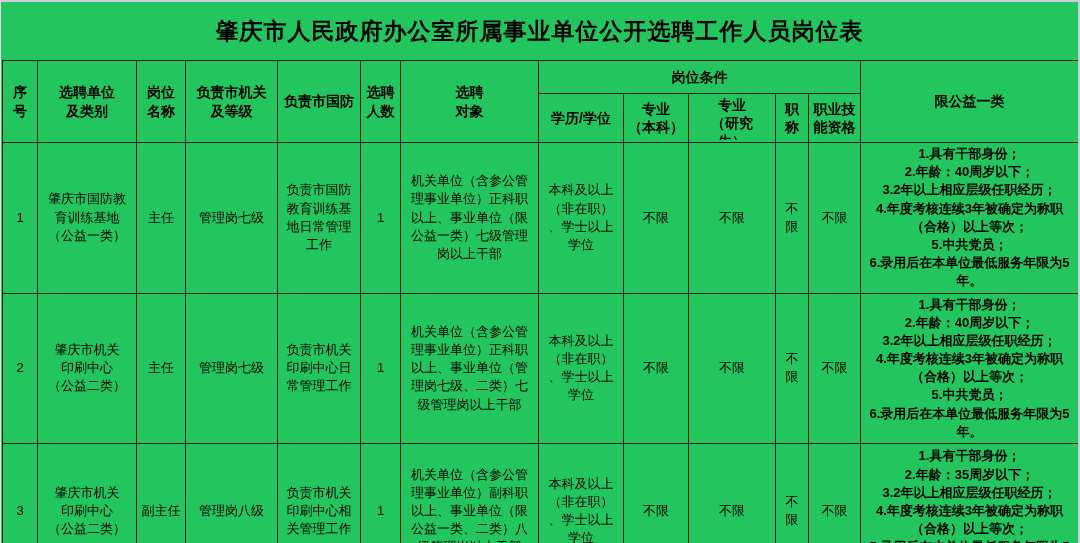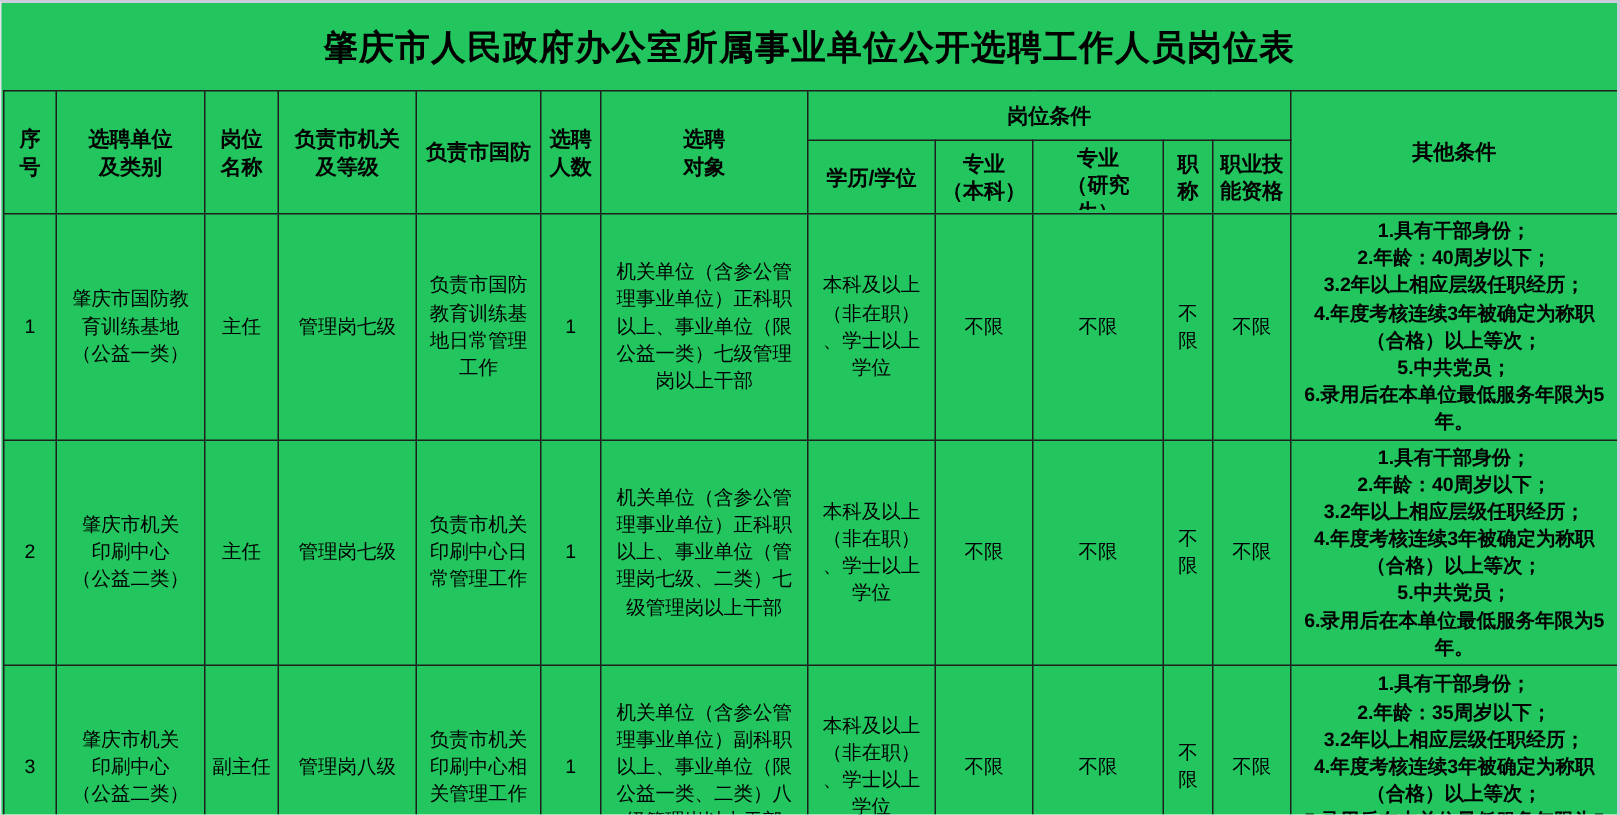--- a/index.html
+++ b/index.html
@@ -114,21 +114,21 @@
         <th rowspan="2" class="pre">岗位
 名称</th>
         <th rowspan="2" class="pre">负责市机关
 及等级</th>
         <th rowspan="2" class="pre">负责市国防</th>
         <th rowspan="2" class="pre">选聘
 人数</th>
         <th rowspan="2" class="pre">选聘
 对象</th>
         <th colspan="5">岗位条件</th>
-        <th rowspan="2">其他条件</th>
+        <th rowspan="2">限公益一类</th>
       </tr>
       <tr class="hrow2">
         <th>学历/学位</th>
         <th class="pre">专业
 （本科）</th>
         <th>
             <div class="clipbox"><span>专业
 （研究生）</span></div>
           </th>
         <th>职称</th>

